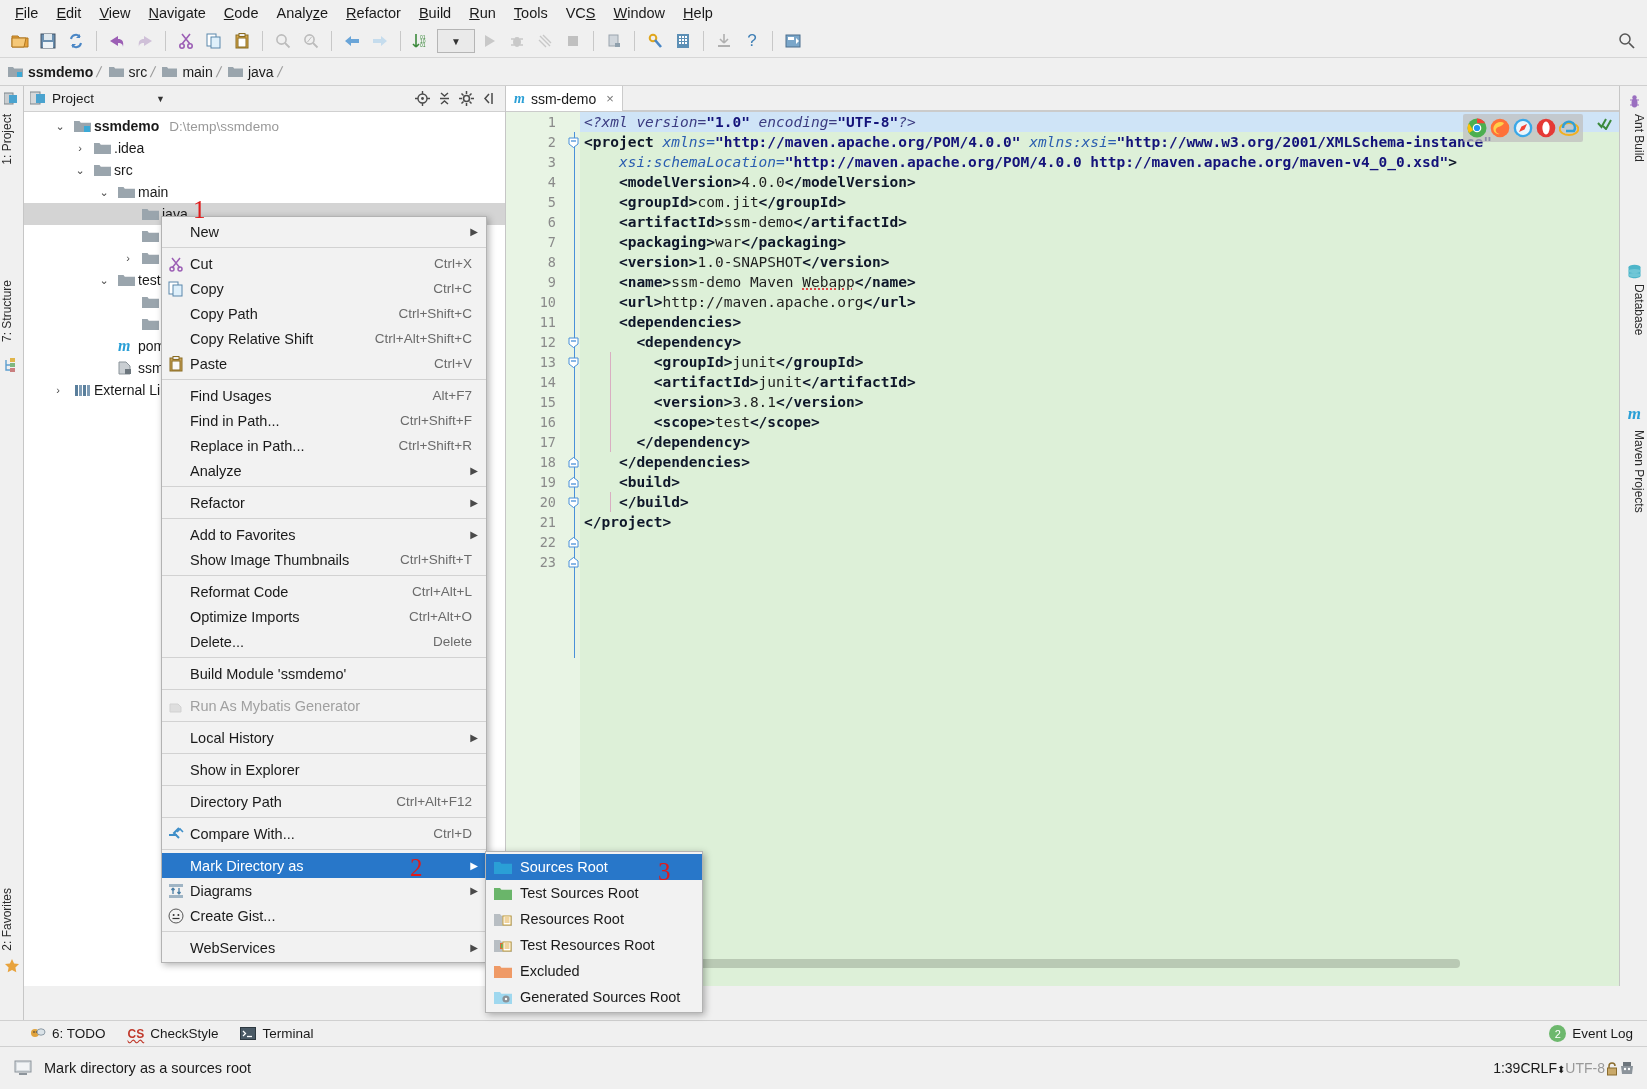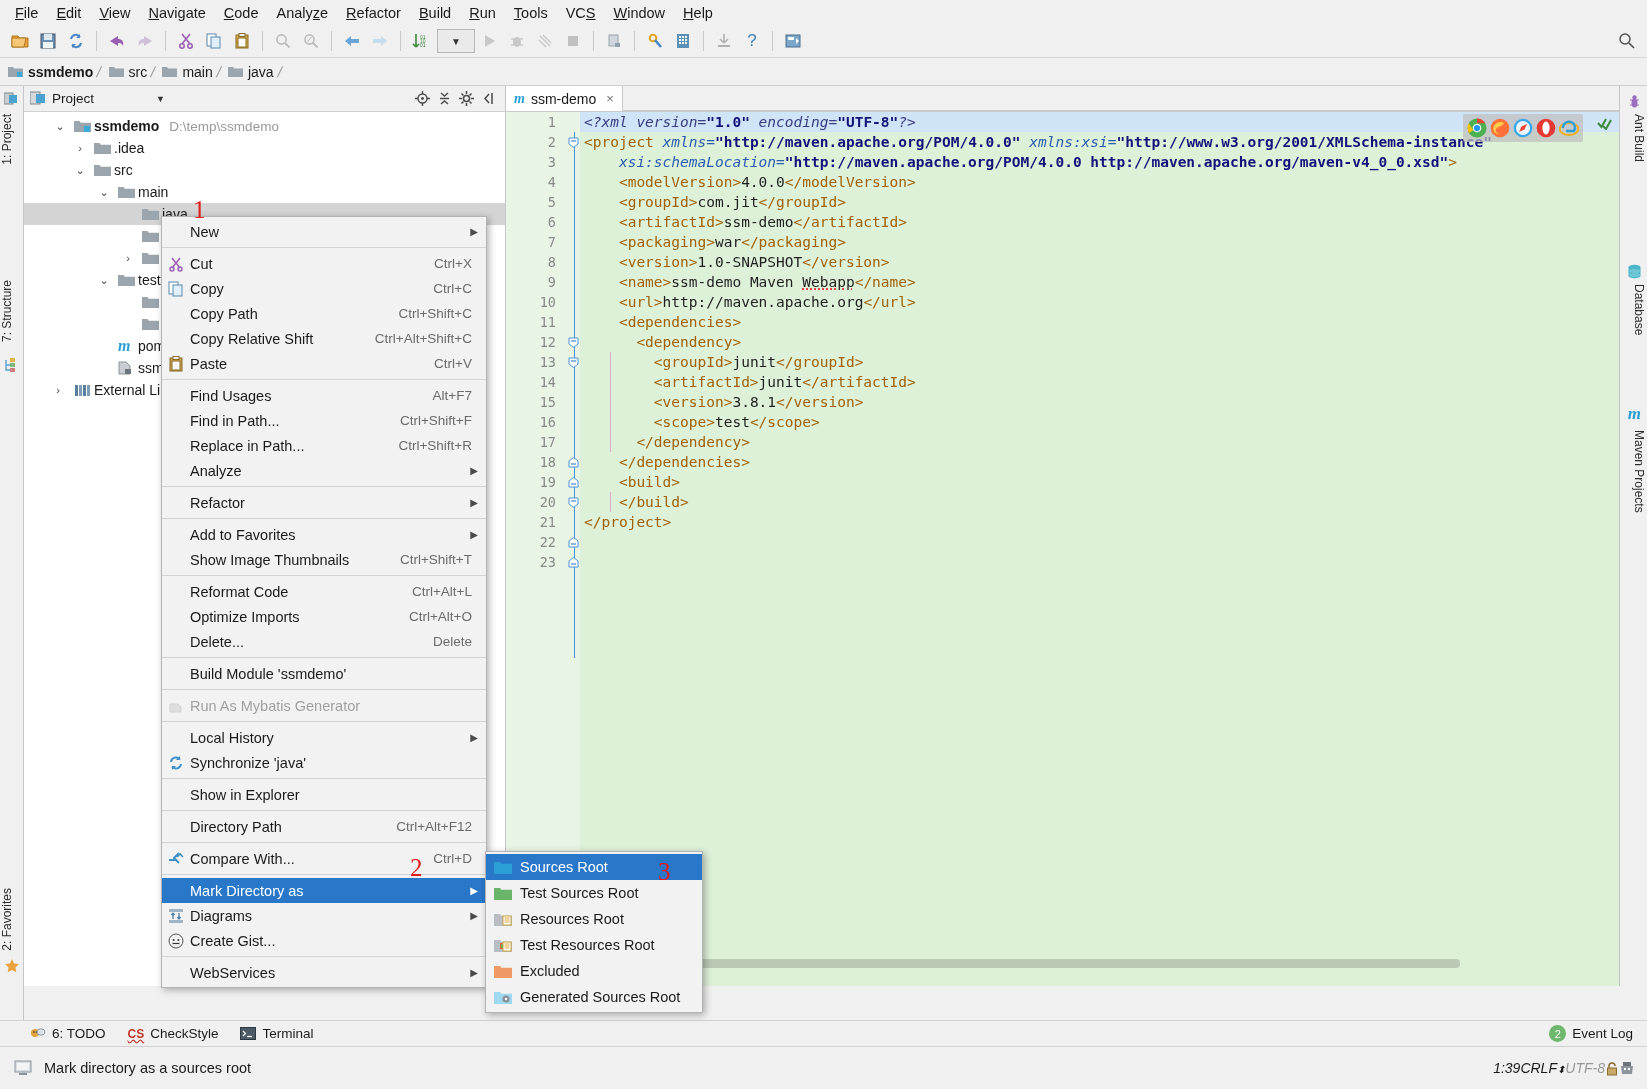--- a/index.html
+++ b/index.html
@@ -133,21 +133,21 @@
   }
   .gutter {
     position: absolute; left: 0; top: 0; width: 58px; height: 100%;
     background: #e8f4e4; color: #8a8a8a; text-align: right;
   }
   .gutter .ln { height: 20px; line-height: 20px; padding-right: 8px; font-size: 13.5px; }
   .foldcol { position: absolute; left: 58px; top: 0; width: 16px; height: 100%; background: #e8f4e4; }
   .codearea { position: absolute; left: 74px; top: 0; right: 0; height: 100%; }
   .cl { height: 20px; line-height: 20px; white-space: pre; padding-left: 4px; }
   .cl.cur { background: #cfe4f7; }
-  .tag { color: #a16207; font-weight: normal; }
+  .tag { color: #0f172a; font-weight: bold; }
   .attr { color: #2a5db0; font-style: italic; }
   .val { color: #14137a; font-weight: bold; }
   .txt { color: #1f1f1f; }
   .decl { color: #3b3b80; font-style: italic; }
   .wavy { text-decoration: underline dotted #e04a4a; text-decoration-thickness: 2px; }
 
   .fold-marker { position: absolute; left: 62px; width: 11px; height: 11px; }
   .indent-guide { position: absolute; width: 1px; background: #d9aec2; }
   .brace-line { position: absolute; left: 68px; width: 1px; background: #4a90d9; }
 
@@ -216,21 +216,21 @@
   .evtbadge {
     width: 17px; height: 17px; border-radius: 50%; background: #6db86d; color: #fff;
     font-size: 11px; display: flex; align-items: center; justify-content: center;
   }
   .statusbar {
     position: absolute; left: 0; bottom: 0; width: 1647px; height: 43px;
     background: #f0f0f0; border-top: 1px solid #d0d0d0;
     display: flex; align-items: center; padding: 0 14px;
   }
   .statusbar .msg { font-size: 14.5px; margin-left: 12px; }
-  .statusbar .right { position: absolute; right: 12px; display: flex; align-items: center; font-size: 14px; font-style: italic; }
+  .statusbar .right { position: absolute; right: 12px; display: flex; align-items: center; font-size: 14px; }
   .statusbar .dim { color: #999; }
 </style>
 </head>
 <body>
 
 <div class="app">
 
   <div class="menubar">
     <div class="mi"><u>F</u><span>ile</span></div>
     <div class="mi"><u>E</u>dit</div>
@@ -943,31 +943,20 @@
             <path d="M2 6h8l3 3v5H2z" fill="#c6c6c6" stroke="#ababab"></path>
           </svg>
         </span>
         <span class="label">Run As Mybatis Generator</span>
       </div>
       <div class="csep"></div>
       <div class="cmi">
         <span class="label">Local History</span>
         <span class="sub">▶</span>
       </div>
-      <div class="cmi">
-        <span class="micon">
-          <svg width="16" height="16" viewBox="0 0 16 16">
-            <path d="M3 7a5 5 0 0 1 9-2.5" stroke="#3f8fc9" fill="none" stroke-width="2"></path>
-            <path d="M13 9a5 5 0 0 1-9 2.5" stroke="#3f8fc9" fill="none" stroke-width="2"></path>
-            <path d="M12 1v4h-4z" fill="#3f8fc9"></path>
-            <path d="M4 15v-4h4z" fill="#3f8fc9"></path>
-          </svg>
-        </span>
-        <span class="label">Synchronize 'java'</span>
-      </div>
       <div class="csep"></div>
       <div class="cmi">
         <span class="label">Show in Explorer</span>
       </div>
       <div class="csep"></div>
       <div class="cmi">
         <span class="label">Directory Path</span>
         <span class="accel">Ctrl+Alt+F12</span>
       </div>
       <div class="csep"></div>

